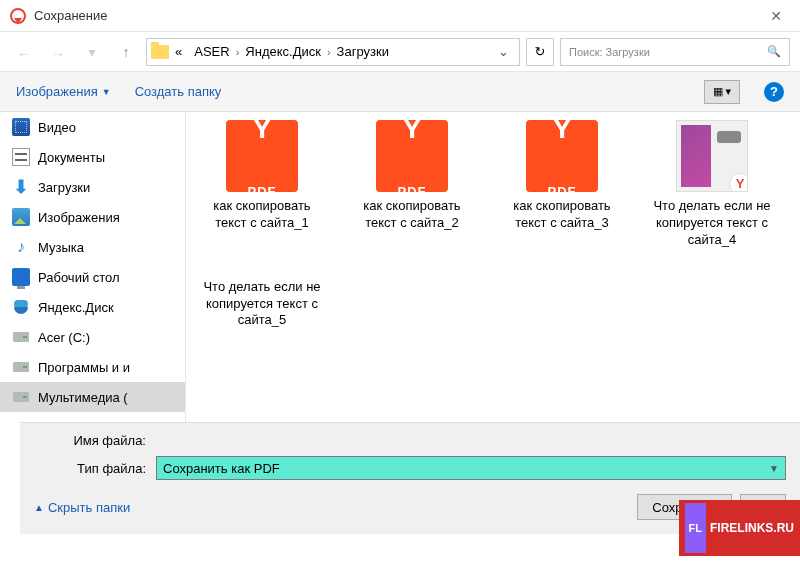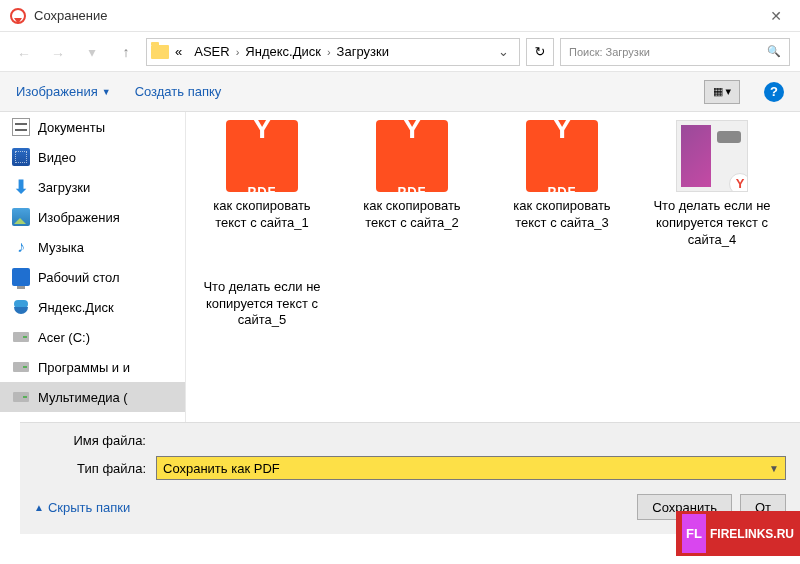--- a/index.html
+++ b/index.html
@@ -65,30 +65,30 @@
 .img-thumb::after { content: ""; position: absolute; right: 6px; top: 10px; width: 24px; height: 12px; background: #888; border-radius: 3px; }
 .img-thumb .badge { position: absolute; bottom: -4px; right: -4px; width: 22px; height: 22px; border-radius: 50%; background: #fff; border: 1px solid #ddd; display: flex; align-items: center; justify-content: center; }
 .img-thumb .badge::after { content: "Y"; color: #e94335; font-weight: bold; font-size: 13px; }
 .file-label { color: #000; word-wrap: break-word; }
 .text-only { margin-top: 10px; }
 
 .bottom { border-top: 1px solid #ddd; background: #f0f0f0; padding: 10px 14px 14px; margin-left: 20px; }
 .field-row { display: flex; align-items: center; margin-bottom: 8px; }
 .field-label { width: 122px; text-align: right; padding-right: 10px; font-size: 13px; }
 .field-input { flex: 1; height: 24px; border: 1px solid #7a7a7a; background: #fff; padding: 0 6px; font-size: 13px; display: flex; align-items: center; white-space: nowrap; overflow: hidden; }
-.field-select { flex: 1; height: 24px; border: 1px solid #7a7a7a; background: #fde047; padding: 0 6px; font-size: 13px; display: flex; align-items: center; justify-content: space-between; }
+.field-select { flex: 1; height: 24px; border: 1px solid #7a7a7a; background: #5eead4; padding: 0 6px; font-size: 13px; display: flex; align-items: center; justify-content: space-between; }
 
 .actions { display: flex; align-items: center; margin-top: 14px; }
 .hide-folders { font-size: 13px; color: #1a5fb4; display: flex; align-items: center; gap: 4px; }
 .hide-folders .arr { font-size: 10px; }
 .actions .spacer { flex: 1; }
 .btn { min-width: 88px; height: 26px; border: 1px solid #adadad; background: #e1e1e1; font-size: 13px; padding: 0 14px; margin-left: 8px; display: flex; align-items: center; justify-content: center; }
 
 .watermark { position: absolute; bottom: 8px; right: 0; background: #d32a2a; color: #fff; font-size: 12px; font-weight: bold; padding: 3px 6px; display: flex; align-items: center; gap: 4px; }
-.watermark .fl { background: #d946ef; color: #fff; padding: 12px 4px; font-size: 13px; }
+.watermark .fl { background: #8b5cf6; color: #fff; padding: 19px 4px; font-size: 11px; }
 </style>
 </head>
 <body>
 
 <div class="titlebar">
   <div class="app-icon"></div>
   <div class="title">Сохранение</div>
   <div class="close">✕</div>
 </div>
 
@@ -127,26 +127,26 @@
   <div class="view-btn">
     <span>▦</span>
     <span>▾</span>
   </div>
   <div class="help-btn">?</div>
 </div>
 
 <div class="main">
   <div class="sidebar" id="sidebar">
       <div class="sidebar-item">
+        <div class="icon ico-video"></div>
+        <span>Видео</span>
+      </div>
+      <div class="sidebar-item">
         <div class="icon ico-docs"></div>
         <span>Документы</span>
-      </div>
-      <div class="sidebar-item">
-        <div class="icon ico-video"></div>
-        <span>Видео</span>
       </div>
       <div class="sidebar-item">
         <div class="icon ico-dl">⬇</div>
         <span>Загрузки</span>
       </div>
       <div class="sidebar-item">
         <div class="icon ico-img"></div>
         <span>Изображения</span>
       </div>
       <div class="sidebar-item">

